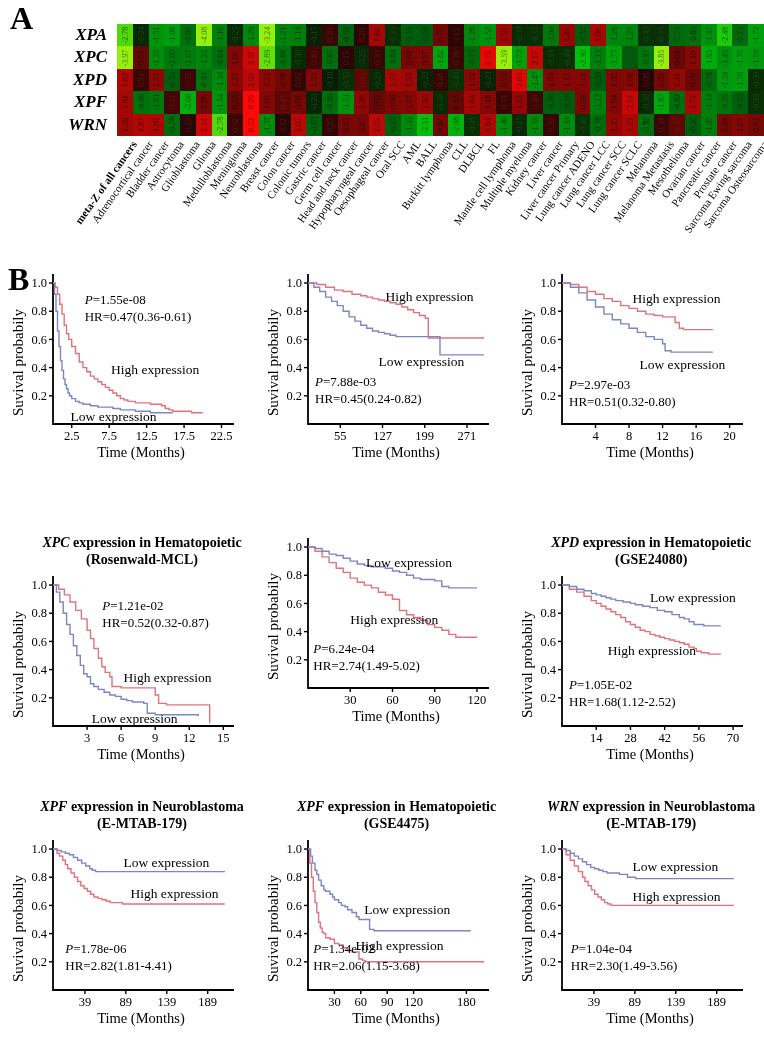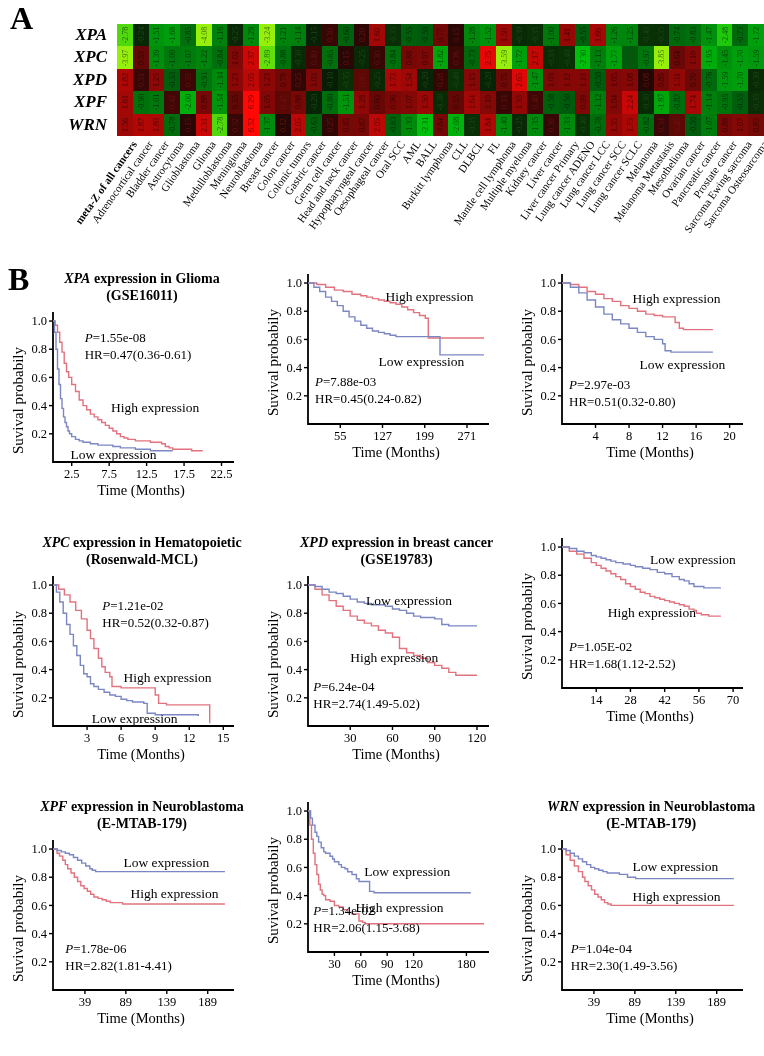--- a/index.html
+++ b/index.html
@@ -709,21 +709,20 @@
       <div class="hm-collabel" style="left: 499.659px;">Prostate cancer</div>
       <div class="hm-collabel" style="left: 515.439px;">Sarcoma Ewing sarcoma</div>
       <div class="hm-collabel" style="left: 531.22px;">Sarcoma Osteosarcoma</div>
     </div>
 </div>
 
 <div id="panelB">
   <div class="panel-letter" style="left:8px;top:0px;">B</div>
   <div id="km-grid">
       <div class="km-cell">
-        <div class="km-title"><span class="gene">XPA</span><span> expression in Glioma</span><div>(GSE16011)</div></div>
         <div class="km-body">
           <div class="km-ylabel">
             <span>Suvival probabily</span>
           </div>
           <svg width="222" height="196">
             <path d="M 36 6 L 36 156 L 217 156" stroke="#000" stroke-width="1.8" fill="none"></path>
             <line x1="32" y1="127.80952380952381" x2="36" y2="127.80952380952381" stroke="#000" stroke-width="1.4"></line>
             <text x="30" y="132.0095238095238" text-anchor="end" font-size="12.5">0.2</text>
             <line x1="32" y1="99.61904761904762" x2="36" y2="99.61904761904762" stroke="#000" stroke-width="1.4"></line>
             <text x="30" y="103.81904761904762" text-anchor="end" font-size="12.5">0.4</text>
@@ -857,21 +856,20 @@
             <path d="M36.0 15.0 H39.4 V22.1 H42.8 V32.0 H46.2 V43.2 H49.6 V54.5 H53.0 V64.4 H56.4 V75.7 H59.8 V85.5 H63.3 V95.4 H66.7 V103.8 H70.1 V106.7 H73.5 V113.7 H76.9 V116.5 H81.4 V119.4 H87.1 V122.2 H92.8 V125.0 H98.5 V126.4 H104.1 V129.2 H109.8 V130.6 H115.5 V132.0 H126.8 V133.4 H130.2 V143.3 H138.2 V144.7 H181.3 V146.1" stroke="#7b87c3" stroke-width="1.4" fill="none"></path>
             <text x="106.4" y="112.1" font-size="13.5">High expression</text>
             <text x="74.7" y="153.0" font-size="13.5">Low expression</text>
             <text x="85.3" y="40.4" font-size="13"><tspan font-style="italic">P</tspan><tspan>=1.21e-02</tspan></text>
             <text x="85.3" y="57.4" font-size="13">HR=0.52(0.32-0.87)</text>
             <text x="124" y="189" text-anchor="middle" font-size="14.5">Time (Months)</text>
           </svg>
         </div>
       </div>
       <div class="km-cell">
-        <div class="km-title"><span class="gene">XPD</span><span> expression in breast cancer</span><div>(GSE19783)</div></div>
         <div class="km-body">
           <div class="km-ylabel">
             <span>Suvival probabily</span>
           </div>
           <svg width="222" height="196">
             <path d="M 36 6 L 36 156 L 217 156" stroke="#000" stroke-width="1.8" fill="none"></path>
             <line x1="32" y1="127.80952380952381" x2="36" y2="127.80952380952381" stroke="#000" stroke-width="1.4"></line>
             <text x="30" y="132.0095238095238" text-anchor="end" font-size="12.5">0.2</text>
             <line x1="32" y1="99.61904761904762" x2="36" y2="99.61904761904762" stroke="#000" stroke-width="1.4"></line>
             <text x="30" y="103.81904761904762" text-anchor="end" font-size="12.5">0.4</text>
@@ -893,20 +891,21 @@
             <path d="M36.0 15.0 H43.0 V16.5 H50.1 V19.3 H57.1 V22.1 H64.2 V23.5 H71.2 V26.3 H78.2 V29.1 H85.3 V32.0 H92.3 V33.4 H99.4 V34.8 H113.4 V36.2 H120.5 V39.0 H127.5 V40.4 H134.6 V43.2 H141.6 V46.1 H148.6 V47.5 H162.7 V48.9 H169.8 V54.5 H176.8 V55.9 H205.0 V55.9" stroke="#7b87c3" stroke-width="1.4" fill="none"></path>
             <text x="78.2" y="92.3" font-size="13.5">High expression</text>
             <text x="94.1" y="34.6" font-size="13.5">Low expression</text>
             <text x="41.3" y="120.8" font-size="13"><tspan font-style="italic">P</tspan><tspan>=6.24e-04</tspan></text>
             <text x="41.3" y="137.8" font-size="13">HR=2.74(1.49-5.02)</text>
             <text x="124" y="189" text-anchor="middle" font-size="14.5">Time (Months)</text>
           </svg>
         </div>
       </div>
       <div class="km-cell">
+        <div class="km-title"><span class="gene">XPD</span><span> expression in Hematopoietic</span><div>(GSE24080)</div></div>
         <div class="km-body">
           <div class="km-ylabel">
             <span>Suvival probabily</span>
           </div>
           <svg width="222" height="196">
             <path d="M 36 6 L 36 156 L 217 156" stroke="#000" stroke-width="1.8" fill="none"></path>
             <line x1="32" y1="127.80952380952381" x2="36" y2="127.80952380952381" stroke="#000" stroke-width="1.4"></line>
             <text x="30" y="132.0095238095238" text-anchor="end" font-size="12.5">0.2</text>
             <line x1="32" y1="99.61904761904762" x2="36" y2="99.61904761904762" stroke="#000" stroke-width="1.4"></line>
             <text x="30" y="103.81904761904762" text-anchor="end" font-size="12.5">0.4</text>
@@ -966,20 +965,21 @@
             <path d="M36.0 15.0 H40.1 V16.5 H44.2 V17.9 H48.3 V19.3 H52.4 V20.7 H56.5 V23.5 H60.6 V26.3 H64.7 V29.1 H68.7 V32.0 H72.8 V34.8 H75.3 V36.2 H78.6 V37.6 H207.9 V37.6" stroke="#7b87c3" stroke-width="1.4" fill="none"></path>
             <text x="113.4" y="64.2" font-size="13.5">High expression</text>
             <text x="106.4" y="33.1" font-size="13.5">Low expression</text>
             <text x="48.3" y="119.4" font-size="13"><tspan font-style="italic">P</tspan><tspan>=1.78e-06</tspan></text>
             <text x="48.3" y="136.4" font-size="13">HR=2.82(1.81-4.41)</text>
             <text x="124" y="189" text-anchor="middle" font-size="14.5">Time (Months)</text>
           </svg>
         </div>
       </div>
       <div class="km-cell">
+        <div class="km-title"><span class="gene">XPF</span><span> expression in Hematopoietic</span><div>(GSE4475)</div></div>
         <div class="km-body">
           <div class="km-ylabel">
             <span>Suvival probabily</span>
           </div>
           <svg width="222" height="196">
             <path d="M 36 6 L 36 156 L 217 156" stroke="#000" stroke-width="1.8" fill="none"></path>
             <line x1="32" y1="127.80952380952381" x2="36" y2="127.80952380952381" stroke="#000" stroke-width="1.4"></line>
             <text x="30" y="132.0095238095238" text-anchor="end" font-size="12.5">0.2</text>
             <line x1="32" y1="99.61904761904762" x2="36" y2="99.61904761904762" stroke="#000" stroke-width="1.4"></line>
             <text x="30" y="103.81904761904762" text-anchor="end" font-size="12.5">0.4</text>

